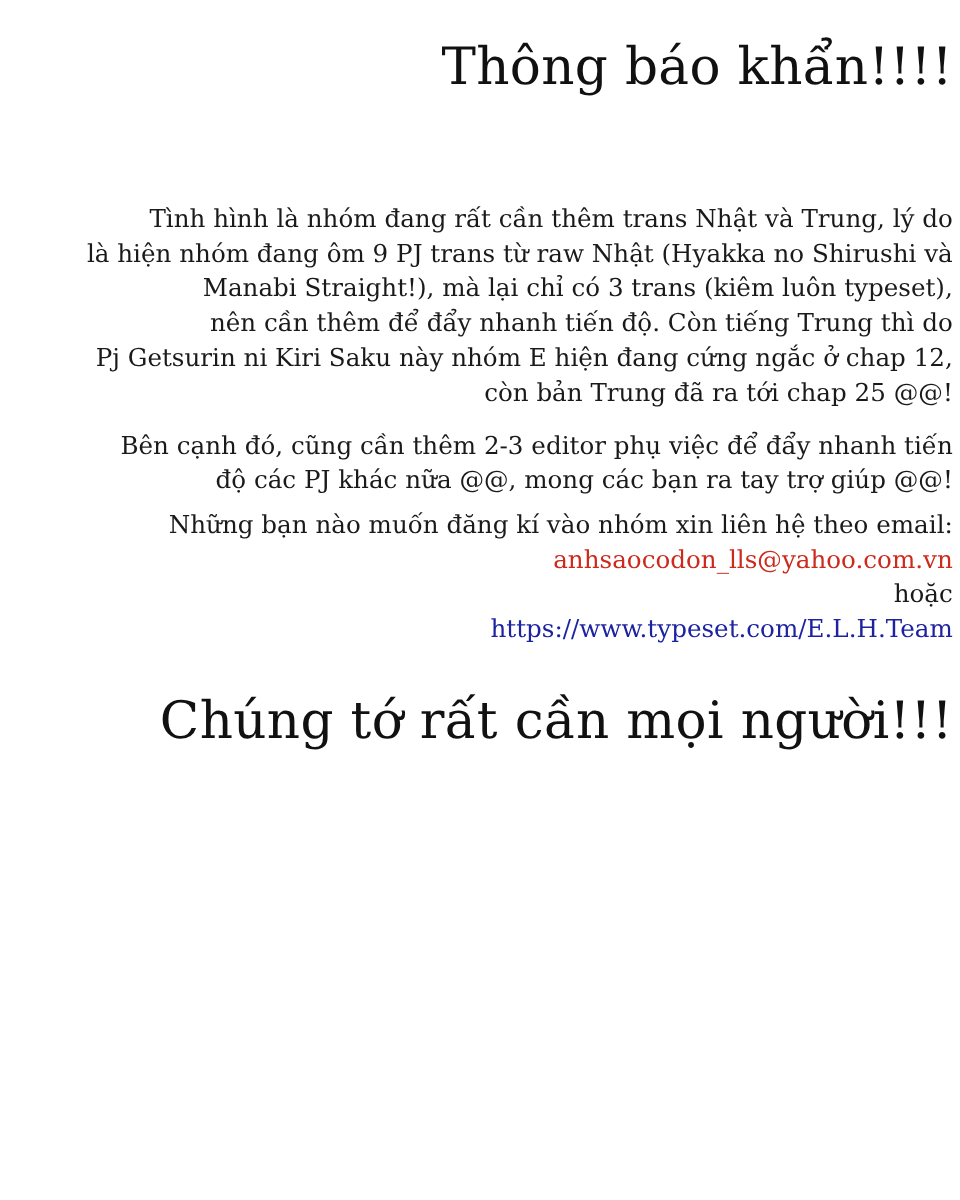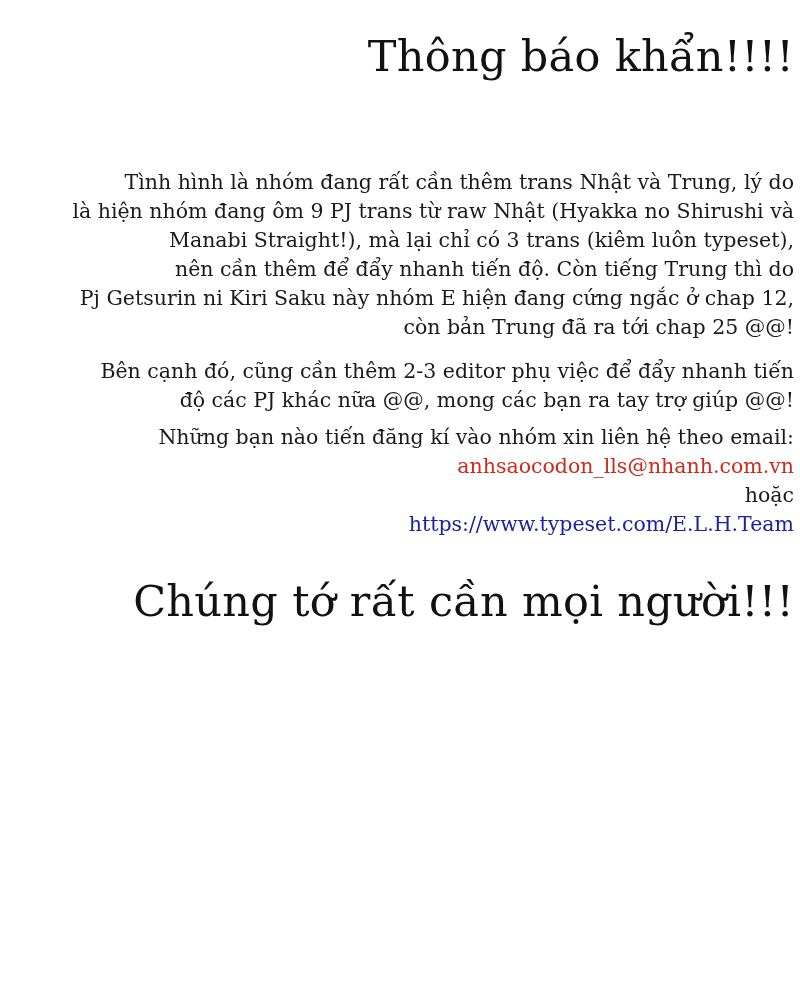--- a/index.html
+++ b/index.html
@@ -70,21 +70,21 @@
     <span class="line">Pj Getsurin ni Kiri Saku này nhóm E hiện đang cứng ngắc ở chap 12,</span>
     <span class="line">còn bản Trung đã ra tới chap 25 @@!</span>
   </div>
 
   <div class="para p2">
     <span class="line">Bên cạnh đó, cũng cần thêm 2-3 editor phụ việc để đẩy nhanh tiến</span>
     <span class="line">độ các PJ khác nữa @@, mong các bạn ra tay trợ giúp @@!</span>
   </div>
 
   <div class="para p3">
-    <span class="line">Những bạn nào tiến đăng kí vào nhóm xin liên hệ theo email:</span>
-    <span class="line email">anhsaocodon_lls@nhanh.com.vn</span>
+    <span class="line">Những bạn nào muốn đăng kí vào nhóm xin liên hệ theo email:</span>
+    <span class="line email">anhsaocodon_lls@yahoo.com.vn</span>
     <span class="line">hoặc</span>
     <span class="line url">https://www.typeset.com/E.L.H.Team</span>
   </div>
 
   <div class="closing">Chúng tớ rất cần mọi người!!!</div>
 
 </div>
 
 </body></html>

